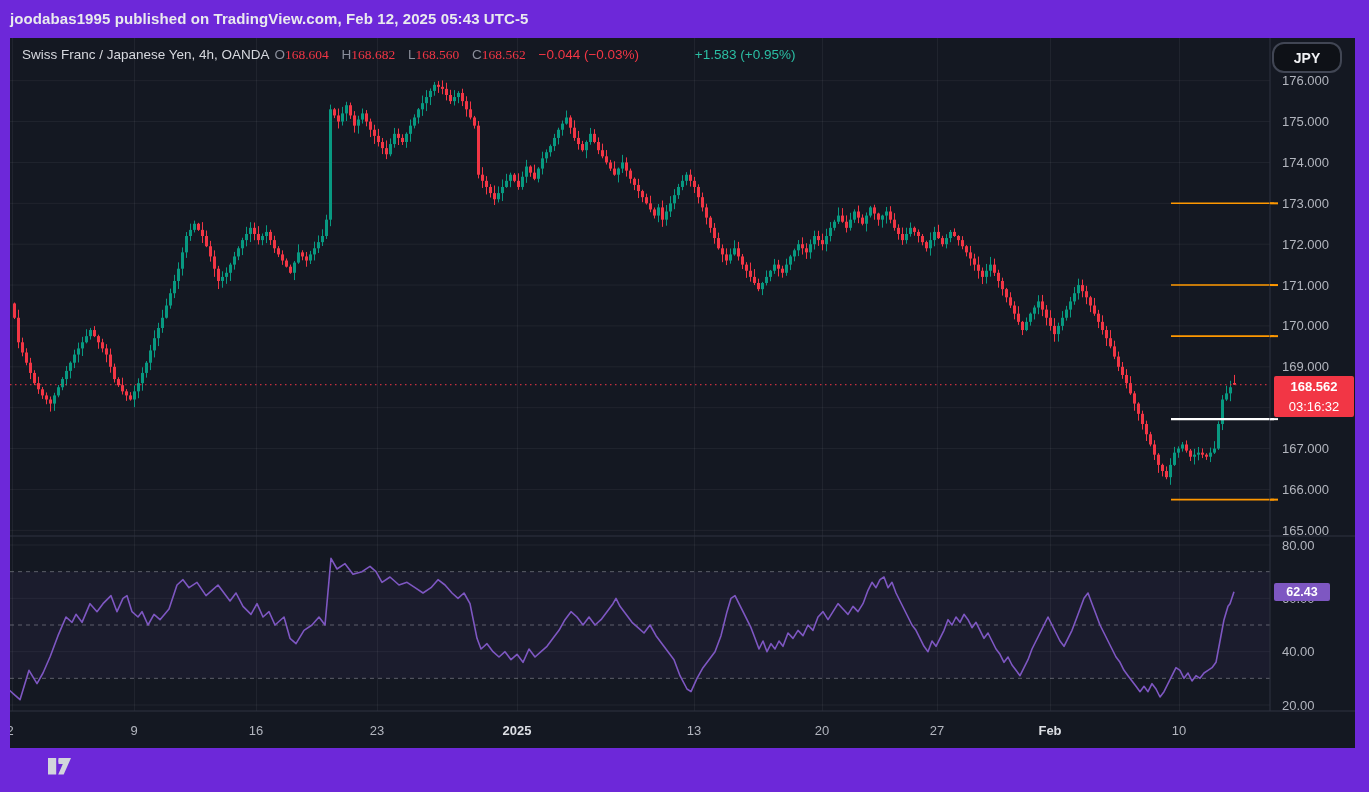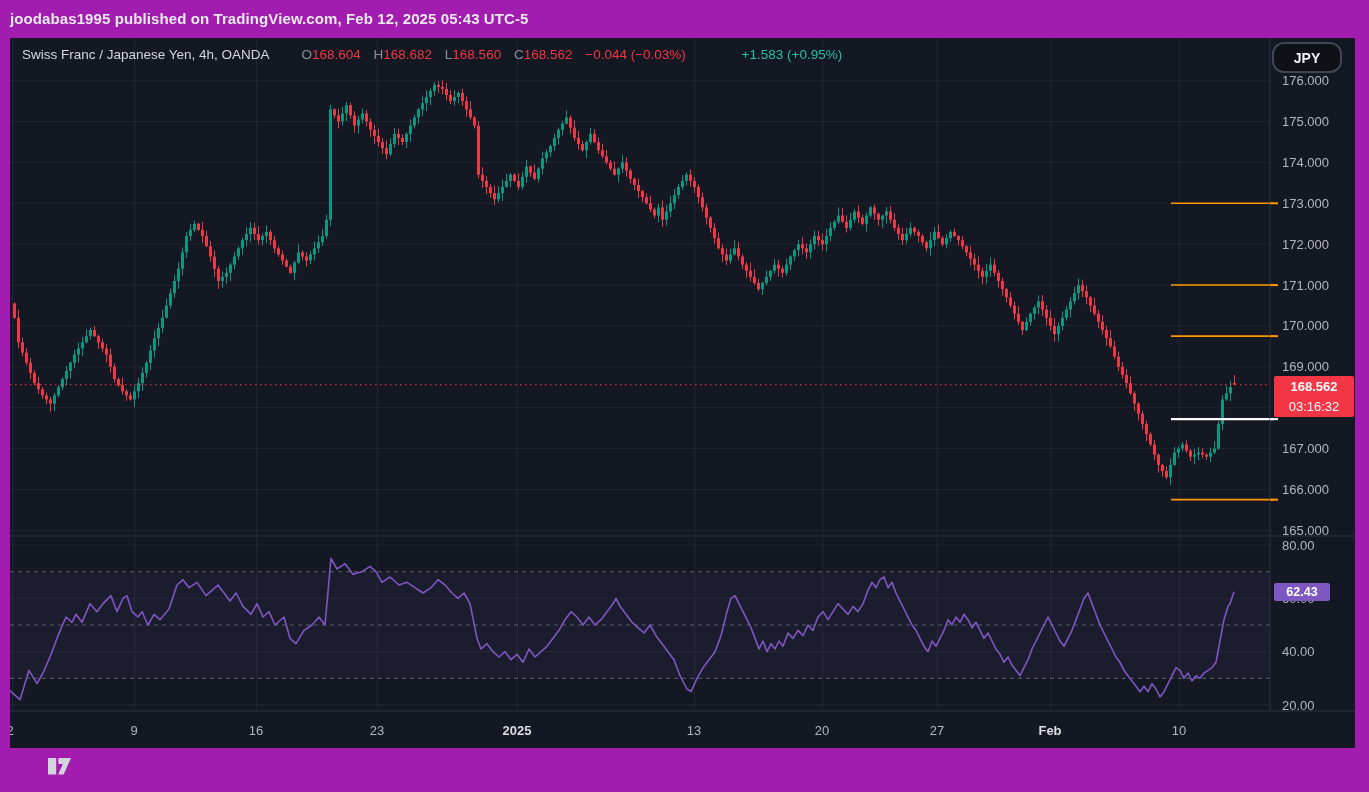--- a/index.html
+++ b/index.html
@@ -1,23 +1,23 @@
 <!DOCTYPE html>
 <html><head>
 <meta charset="utf-8">
 <style>
   html,body{margin:0;padding:0;background:#11141c;}
-  #stage{position:relative;width:1369px;height:792px;background:#a21caf;font-family:"Liberation Sans",sans-serif;overflow:hidden;}
+  #stage{position:relative;width:1369px;height:792px;background:#6d28d9;font-family:"Liberation Sans",sans-serif;overflow:hidden;}
   #attribution{position:absolute;left:10px;top:10px;color:#e9eaee;font-size:15px;font-weight:600;letter-spacing:.1px;}
   #chart{position:absolute;left:10px;top:38px;width:1345px;height:710px;background:#141822;}
   #chart svg{position:absolute;left:0;top:0;}
   #legend{position:absolute;left:12px;top:9px;font-size:13.5px;z-index:5;white-space:nowrap;}
-  #legend .t{color:#d6d8de;margin-right:28px;}
+  #legend .t{color:#d6d8de;margin-right:1px;}
   #legend .k{color:#8a8e9b;}
-  #legend .v{color:#f23645;margin-right:9px;}
+  #legend .v{color:#f23645;margin-right:9px;font-family:Liberation Serif, serif;}
   #legend .chg{color:#f23645;margin-right:24px;}
   #legend .chg2{color:#2bbfa4;margin-left:28px;}
   #jpy-btn{position:absolute;right:13px;top:4px;width:66px;height:27px;background:#0e1117;border:2px solid #414654;border-radius:12px;color:#f0f1f4;font-size:14px;font-weight:700;display:flex;align-items:center;justify-content:center;z-index:5;cursor:pointer;}
   .badge{position:absolute;z-index:6;color:#fff;text-align:center;border-radius:2px;}
   #price-badge{left:1264px;top:338px;width:80px;height:40px;background:#f23645;font-size:13px;line-height:19.5px;padding-top:1px;}
   #price-badge .p{font-weight:700;}
   #rsi-badge{left:1264px;top:545px;width:56px;height:18px;background:#7e57c2;font-size:12.5px;line-height:18px;font-weight:700;text-align:center;}
   #footer{position:absolute;left:8px;top:757px;display:flex;align-items:center;gap:24px;z-index:5;cursor:pointer;flex-direction:column;}
   #footer .brand{color:#d2d5dc;font-size:17px;font-weight:700;letter-spacing:.2px;}
 </style>

